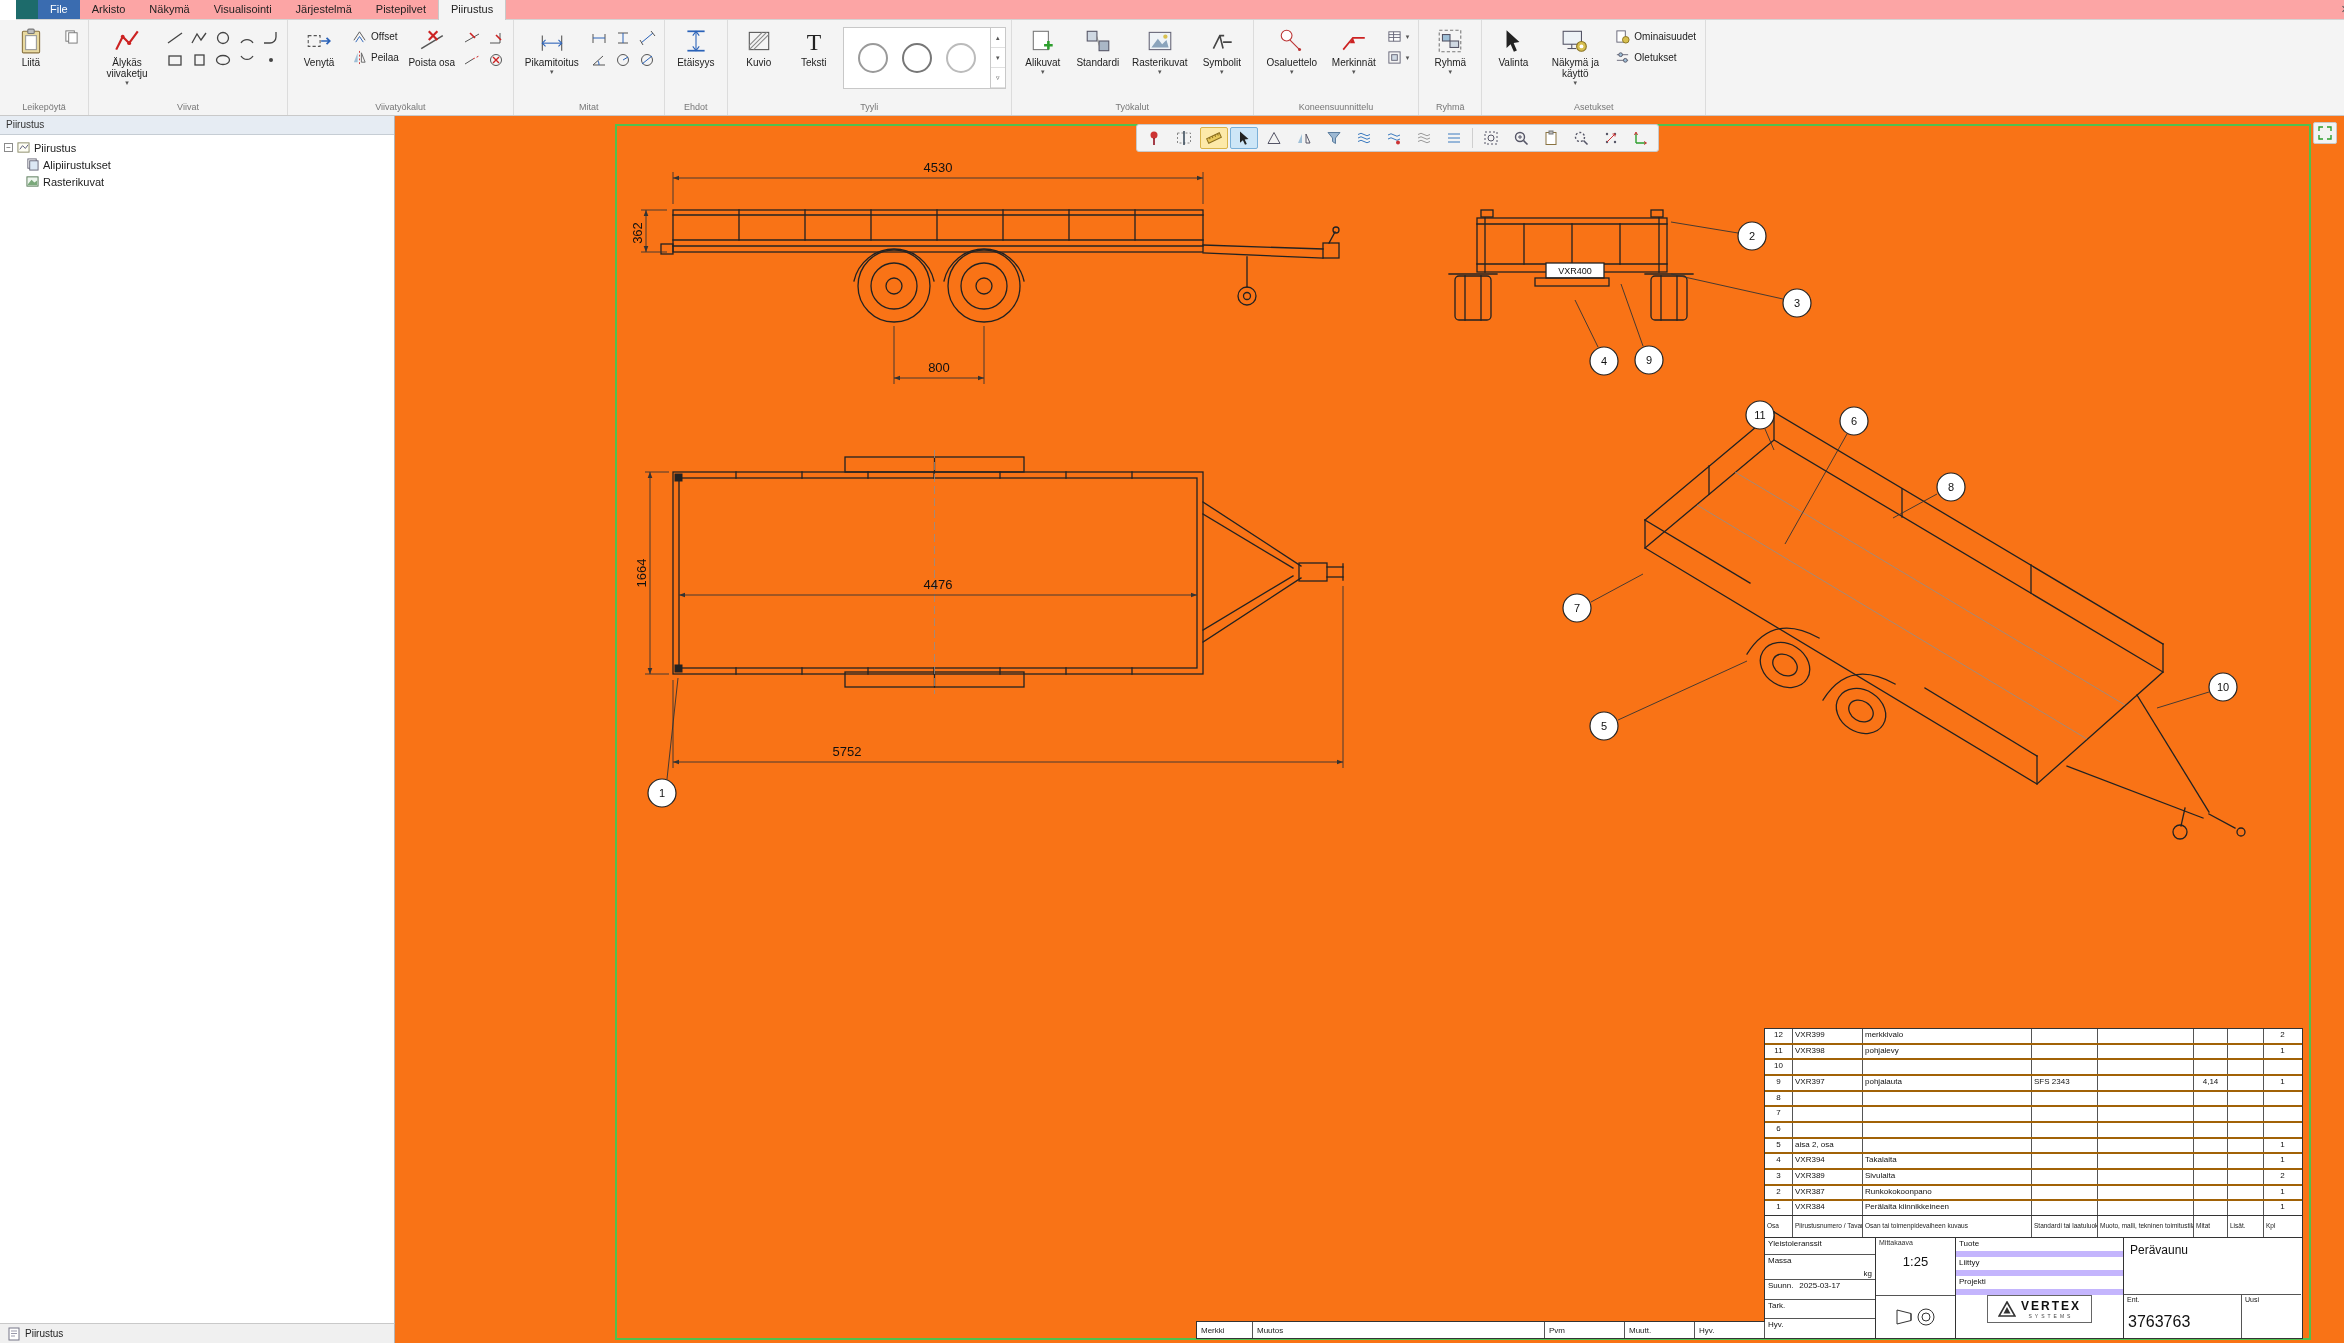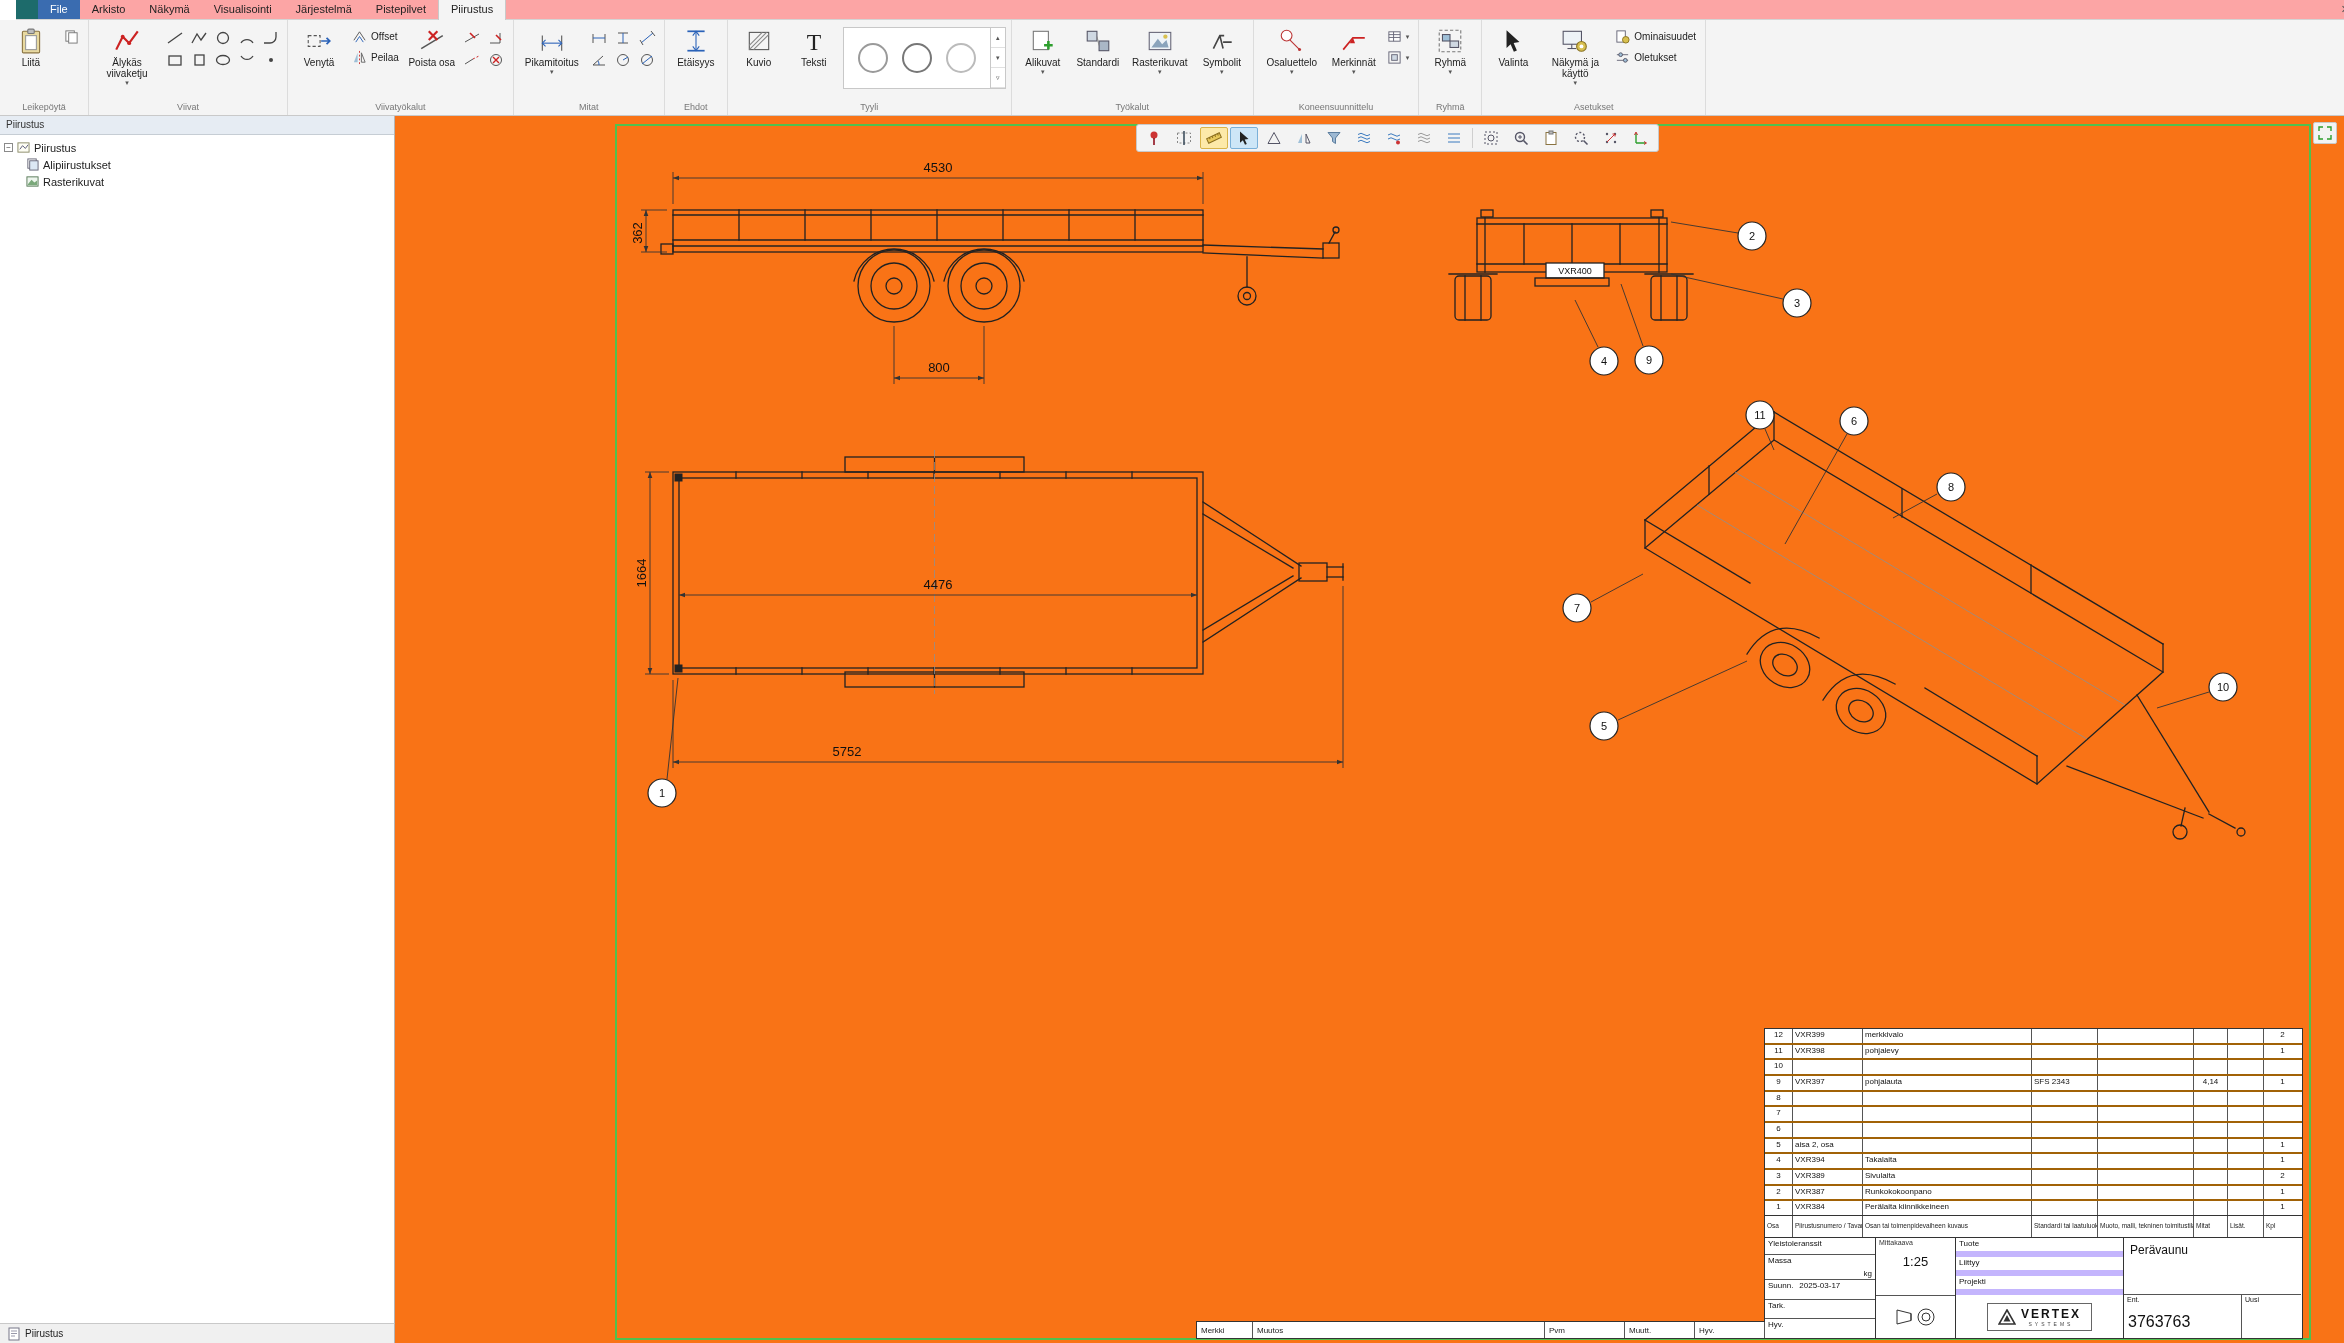--- a/index.html
+++ b/index.html
@@ -98,21 +98,21 @@
 .ca-row:last-child{border-bottom:none}
 .ca-r1{height:17px}.ca-r2{height:25px}.ca-r3{height:20px}.ca-r4{height:19px}.ca-r5{height:19px;flex:1}
 .kgu{margin-left:auto;align-self:flex-end}
 .colB{border-right:1px solid #333;display:flex;flex-direction:column}
 .mk{height:58px;border-bottom:1px solid #555;display:flex;flex-direction:column;padding:1px 3px}
 .mk-l{font-size:7px;color:#333}
 .mk-v{font-size:13px;margin:8px auto 0}
 .projcell{flex:1;display:flex;align-items:center;justify-content:center}
 .colC{border-right:1px solid #333;display:flex;flex-direction:column}
 .cc-row{height:19px;border-bottom:6px solid #c4b5fd;padding:1px 3px}
-.logocell{flex:1;display:flex;align-items:center;justify-content:center;gap:6px}
+.logocell{flex:1;display:flex;align-items:flex-start;justify-content:center;gap:6px}
 .logobox{display:flex;align-items:center;gap:5px;border:1px solid #666;padding:3px 10px}
 .logotxt{display:flex;flex-direction:column;align-items:center}
 .logo1{font-size:12px;font-weight:bold;letter-spacing:2px}
 .logo2{font-size:5px;letter-spacing:3px;color:#444}
 .colD{position:relative}
 .ttl{font-size:12px;padding:5px 6px 0}
 .dlabels{position:absolute;left:0;top:56px;width:100%;height:13px;border-top:1px solid #555;
   display:flex;font-size:7px}
 .dlabels .ent{padding:1px 3px;width:117px}
 .dlabels .uusi{padding:1px 3px;border-left:1px solid #555;flex:1}

